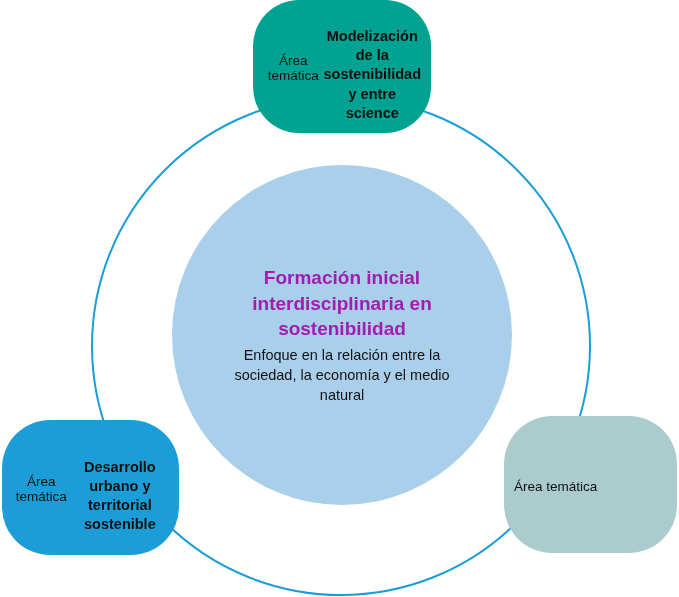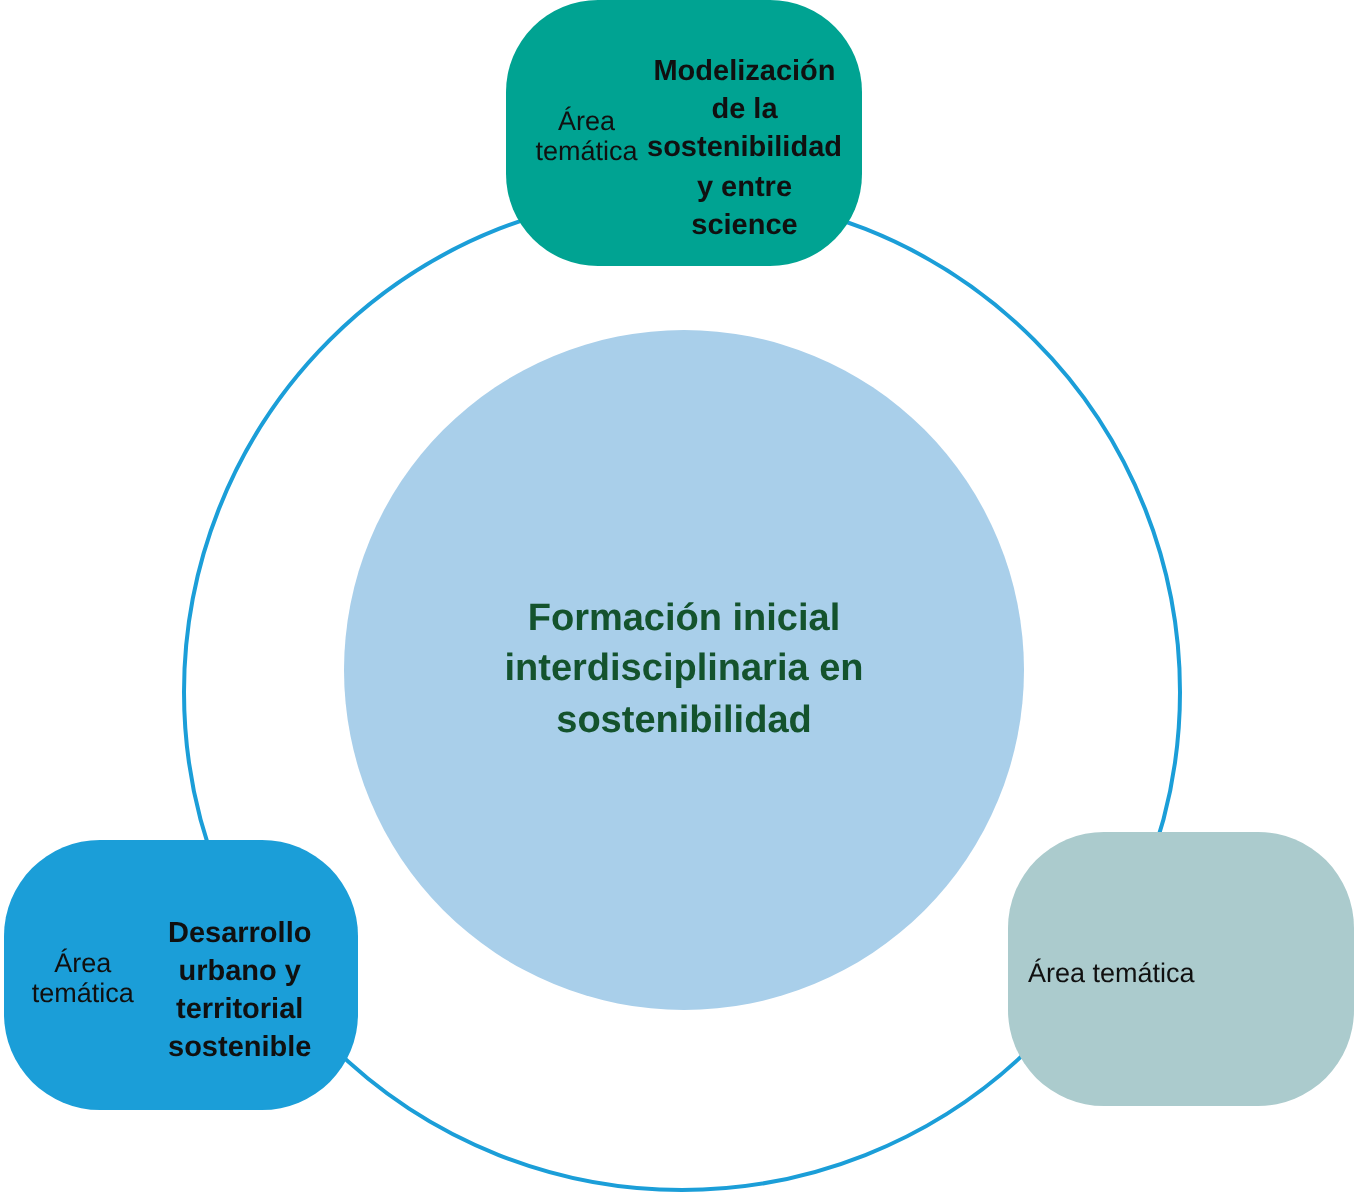--- a/index.html
+++ b/index.html
@@ -42,21 +42,21 @@
     justify-content: center;
     text-align: center;
     padding: 0 28px;
     box-sizing: border-box;
   }
   .center-title {
     font-size: 19px;
     font-weight: bold;
     line-height: 1.35;
     white-space: pre-line;
-    color: #14532d;
+    color: #a21caf;
   }
   .center-subtitle {
     margin-top: 3px;
     font-size: 14.5px;
     line-height: 1.38;
     white-space: pre-line;
     color: #121212;
   }
   .bubble {
     position: absolute;
@@ -109,20 +109,23 @@
 <body>
 
 <div class="canvas">
 
   <div class="outer-ring" style="border-color: rgb(27, 158, 216);"></div>
 
   <div class="center-circle" style="background-color: rgb(169, 207, 234);">
     <div class="center-title">Formación inicial
 interdisciplinaria en
 sostenibilidad</div>
+    <div class="center-subtitle">Enfoque en la relación entre la
+sociedad, la economía y el medio
+natural</div>
   </div>
 
   <div class="bubble bubble-top" style="background-color: rgb(0, 163, 146);">
     <div class="bubble-label">Área temática</div>
     <div class="bubble-title">Modelización de la
 sostenibilidad
 y entre science</div>
   </div>
 
   <div class="bubble bubble-left" style="background-color: rgb(27, 158, 216);">

